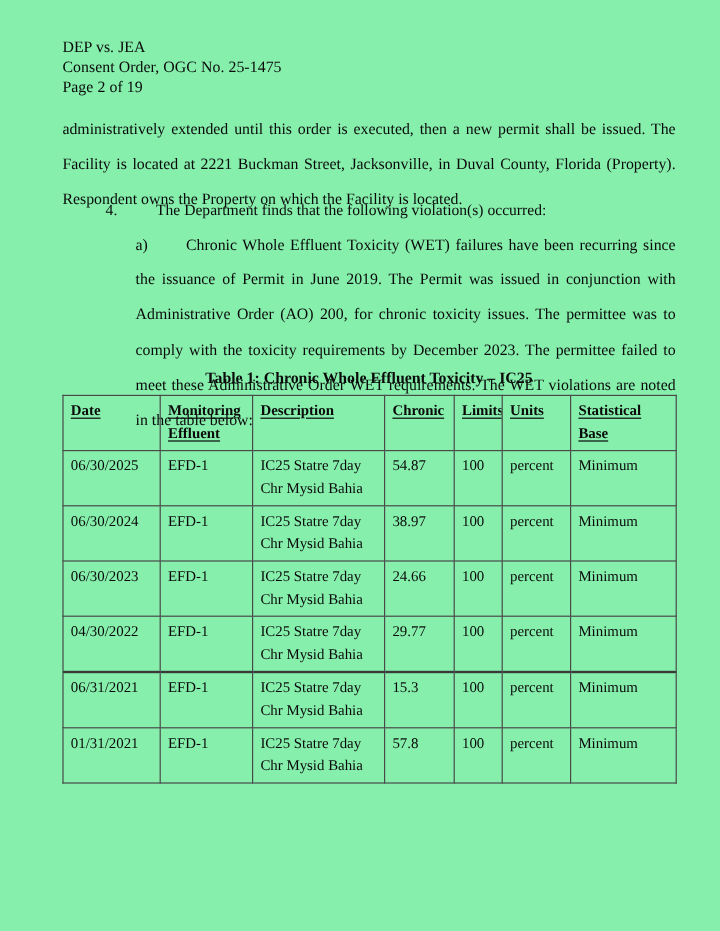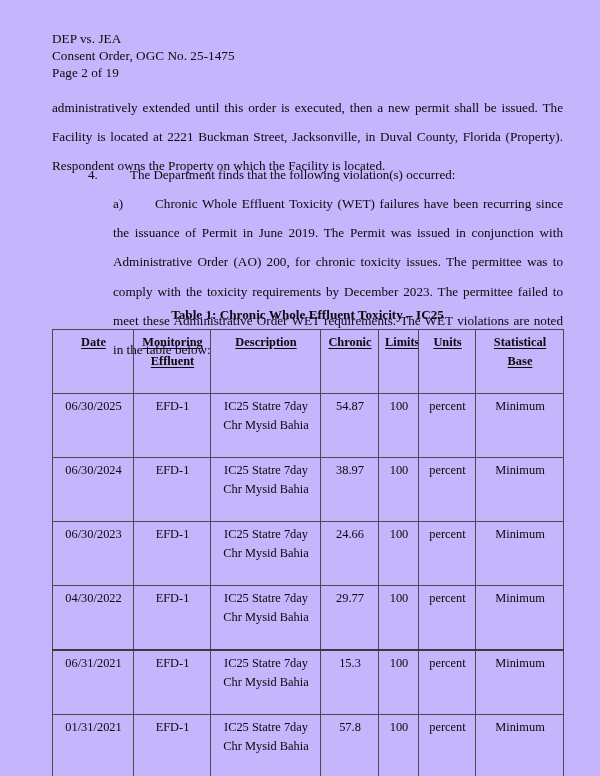--- a/index.html
+++ b/index.html
@@ -14,21 +14,21 @@
     font-family: "Liberation Serif", "DejaVu Serif", serif;
     color: #0a0a0a;
     -webkit-font-smoothing: antialiased;
   }
   .page {
     position: relative;
     width: 600px;
     height: 776px;
     box-sizing: border-box;
     overflow: hidden;
-    background: #c4b5fd;
+    background: #86efac;
   }
 
   
   .doc-header {
     position: absolute;
     left: 52px;
     top: 30px;
     font-size: 13.2px;
     line-height: 17.2px;
     white-space: nowrap;
@@ -99,23 +99,23 @@
     left: 52px;
     top: 329px;
     width: 511px;
     border-collapse: collapse;
     font-size: 12.4px;
     table-layout: fixed;
   }
   .wet-table th,
   .wet-table td {
     border: 1px solid #4a4a4a;
-    padding: 3px 5px 21px 6px;
+    padding: 3px 5px 3px 6px;
     vertical-align: top;
-    text-align: center;
+    text-align: left;
     font-weight: normal;
     line-height: 19.4px;
     overflow: hidden;
   }
   .wet-table th {
     height: 39px;
   }
   .wet-table th span.hdr {
     text-decoration: underline;
     text-underline-offset: 2px;

